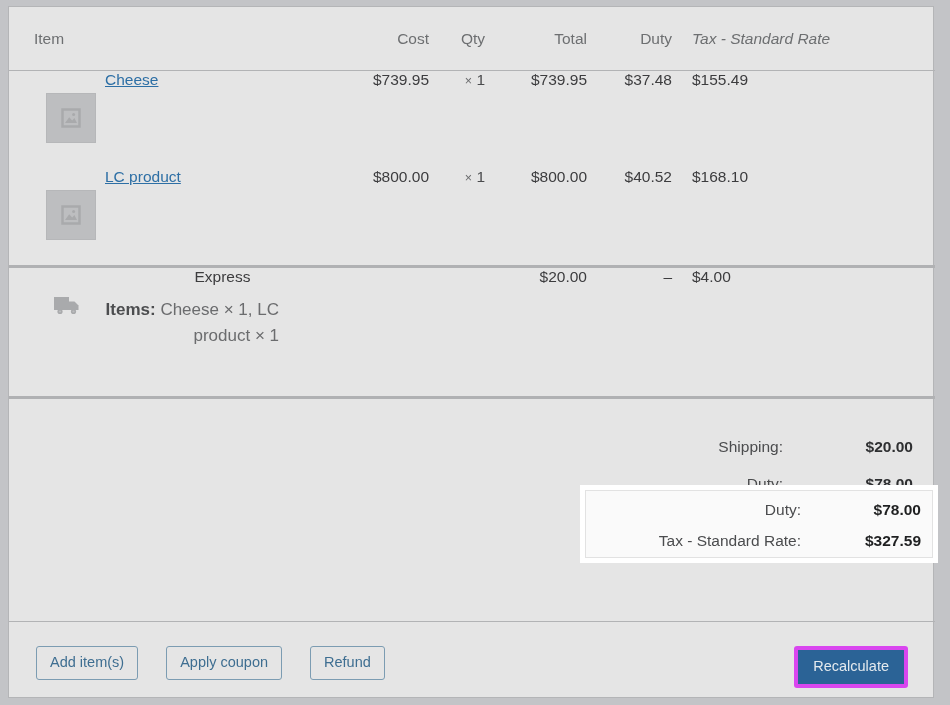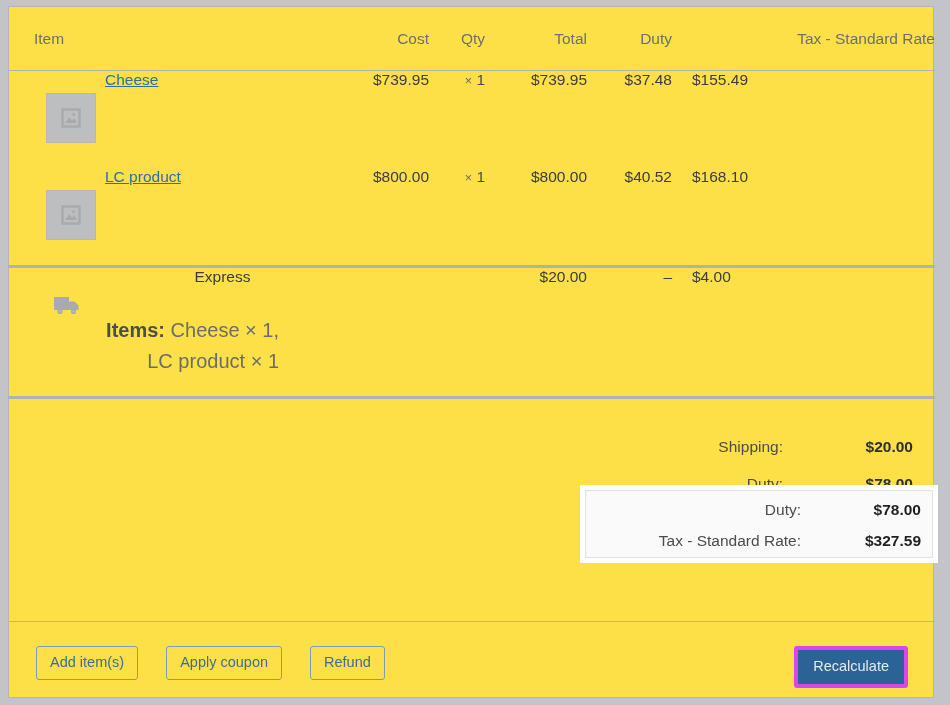--- a/index.html
+++ b/index.html
@@ -22,21 +22,21 @@
     height: 705px;
     background: #c3c4c7;
     box-sizing: border-box;
   }
   .panel {
     position: absolute;
     left: 8px;
     top: 6px;
     width: 926px;
     height: 692px;
-    background: #fde047;
+    background: #e5e5e5;
     border: 1px solid #b4b5b7;
     box-sizing: border-box;
   }
 
   
   .order-table {
     width: 100%;
     border-collapse: collapse;
     table-layout: fixed;
   }
@@ -47,21 +47,21 @@
     padding: 0;
     height: 63px;
     vertical-align: middle;
     border-bottom: 1px solid #b2b3b5;
   }
   .th-item      { text-align: left;  padding-left: 25px !important; }
   .th-cost      { text-align: right; padding-right: 6px !important; }
   .th-qty       { text-align: right; padding-right: 10px !important; }
   .th-total     { text-align: right; padding-right: 8px !important; }
   .th-duty      { text-align: right; padding-right: 8px !important; }
-  .th-tax       { text-align: right;  padding-left: 12px !important; }
+  .th-tax       { text-align: left;  padding-left: 12px !important; font-style: italic; }
 
   
   .col-thumb { width: 96px; }
   .col-name  { width: 235px; }
   .col-cost  { width: 95px; }
   .col-qty   { width: 60px; }
   .col-total { width: 100px; }
   .col-duty  { width: 85px; }
   .col-tax   { width: 255px; }
 
@@ -114,22 +114,22 @@
     vertical-align: top;
     font-size: 15.5px;
     color: #3c3c3e;
     height: 128px;
     border-bottom: 3px solid #b0b1b3;
   }
   .truck-wrap { padding-top: 26px; padding-left: 44px; }
   .ship-name { padding-top: 25px; padding-left: 0; }
   .ship-title { font-size: 15.5px; color: #3c3c3e; text-align: center; }
   .ship-items {
-    margin-top: 29px;
-    font-size: 20px;
+    margin-top: 11px;
+    font-size: 17px;
     color: #6b6c6e;
     line-height: 1.55;
     text-align: right;
     padding-left: 0px;
     width: 174px;
   }
   .ship-items b { color: #4c4d4f; font-weight: bold; }
 
   
   .totals-wrap {

